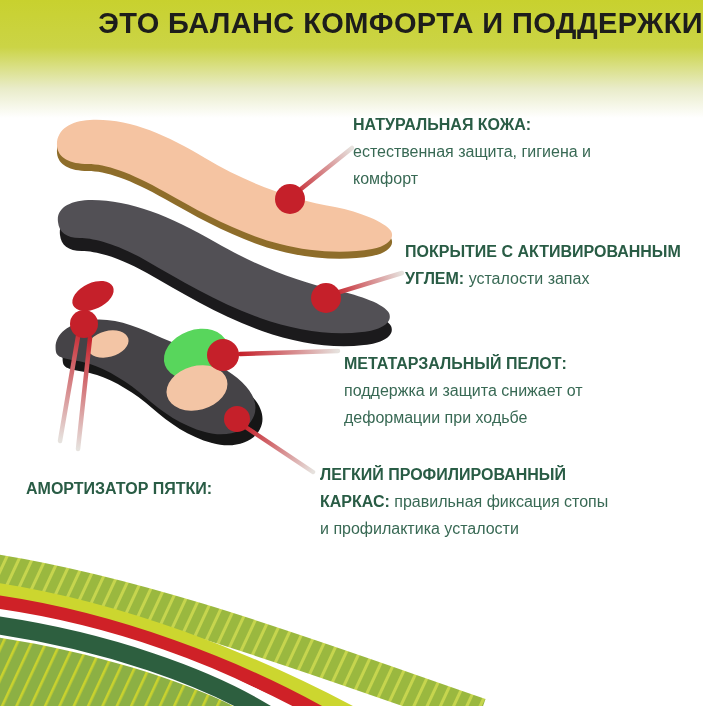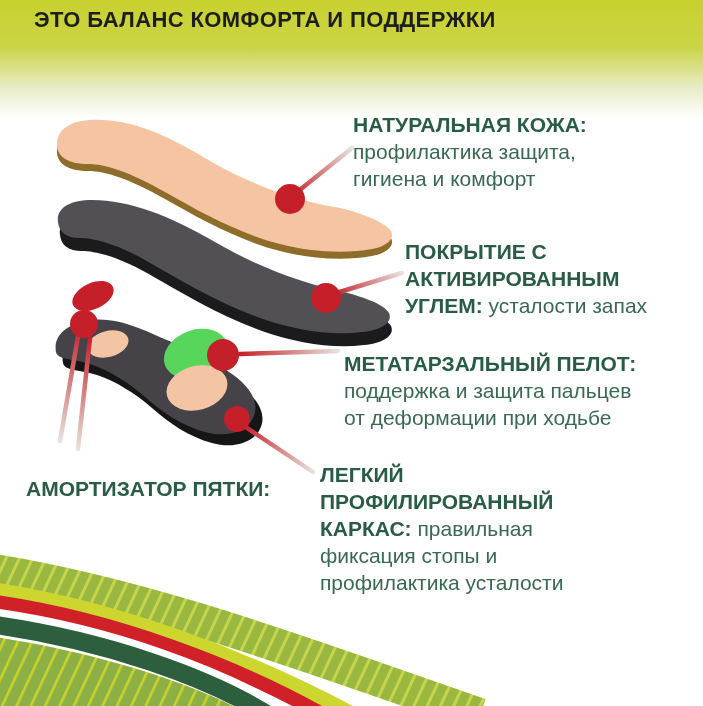--- a/index.html
+++ b/index.html
@@ -6,26 +6,26 @@
   .canvas{
     position:relative;width:703px;height:706px;overflow:hidden;
     background:#ffffff;
     font-family:"Liberation Sans", sans-serif;
   }
   .header{
     position:absolute;top:0;left:0;width:703px;height:118px;
     background:linear-gradient(180deg,#c8d12e 0%,#cbd446 40%,#e9ecc9 75%,#ffffff 100%);
   }
   .title{
-    margin:0;padding-top:7px;text-align:left;
-    font-size:22px;font-weight:bold;letter-spacing:.4px;color:#1d1d1b;padding-left:34px;
+    margin:0;padding-top:7px;text-align:right;
+    font-size:29px;font-weight:bold;letter-spacing:.4px;color:#1d1d1b;padding-left:34px;
   }
   svg.diagram{position:absolute;top:0;left:0;pointer-events:none;}
   .co{
-    position:absolute;font-size:21px;line-height:27px;color:#386954;
+    position:absolute;font-size:16px;line-height:27px;color:#386954;
   }
   .co .h{font-weight:bold;color:#295c45;}
   .c1{left:353px;top:111px;}
   .c1 .h{display:block;white-space:nowrap;}
   .c1 .b{display:block;max-width:238px;}
   .c2{left:405px;top:238px;width:280px;}
   .c3{left:344px;top:350px;}
   .c3 .h{display:block;white-space:nowrap;}
   .c3 .b{display:block;max-width:305px;}
   .c4{left:26px;top:461px;}
@@ -119,31 +119,31 @@
       <circle cx="290" cy="199" r="15"></circle>
       <circle cx="326" cy="298" r="15"></circle>
       <circle cx="84" cy="324" r="14"></circle>
       <circle cx="223" cy="355" r="16"></circle>
       <circle cx="237" cy="419" r="13"></circle>
     </g>
   </svg>
 
   <div class="co c1">
     <span class="h">НАТУРАЛЬНАЯ КОЖА:</span>
-    <span class="b">профилактика защита, гигиена и комфорт</span>
+    <span class="b">естественная защита, гигиена и комфорт</span>
   </div>
 
   <div class="co c2">
     <span class="h">ПОКРЫТИЕ С АКТИВИРОВАННЫМ УГЛЕМ:</span>
     <span class="b">усталости запах</span>
   </div>
 
   <div class="co c3">
     <span class="h">МЕТАТАРЗАЛЬНЫЙ ПЕЛОТ:</span>
-    <span class="b">поддержка и защита пальцев от деформации при ходьбе</span>
+    <span class="b">поддержка и защита снижает от деформации при ходьбе</span>
   </div>
 
   <div class="co c4">
     <span class="h">АМОРТИЗАТОР ПЯТКИ:</span>
   </div>
 
   <div class="co c5">
     <span class="h">ЛЕГКИЙ ПРОФИЛИРОВАННЫЙ КАРКАС:</span>
     <span class="b">правильная фиксация стопы и профилактика усталости</span>
   </div>

